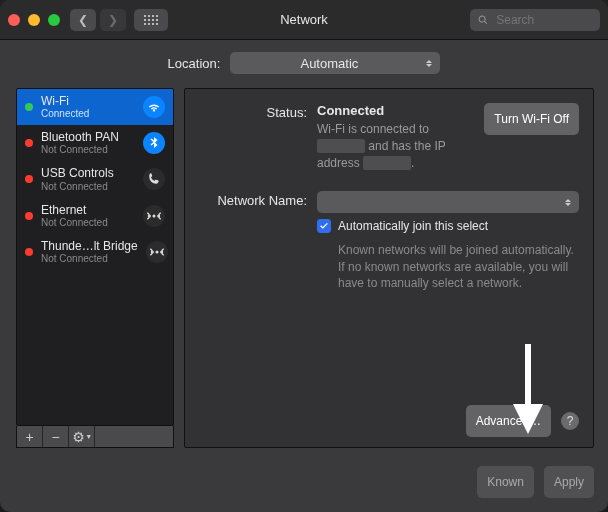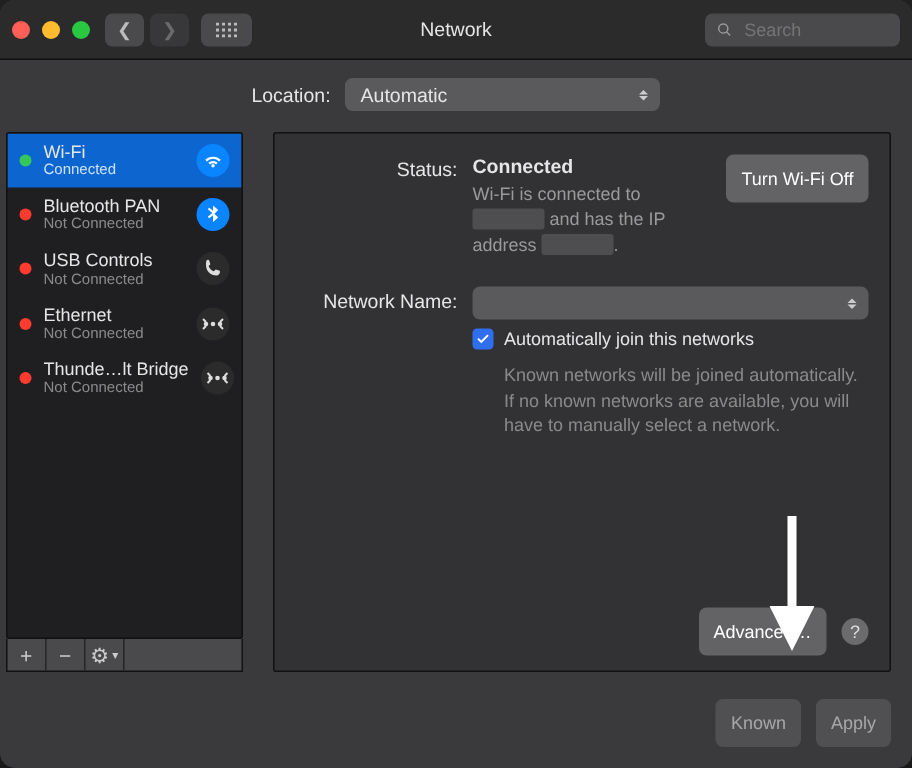--- a/index.html
+++ b/index.html
@@ -33,27 +33,27 @@
   .navbtns{display:flex;gap:4px;margin-right:8px;}
   .sqbtn{height:22px;min-width:26px;border-radius:5px;background:var(--btn-dark);display:flex;align-items:center;justify-content:center;color:#bbb;font-size:12px;}
   .sqbtn.dis{opacity:.45}
   .title{position:absolute;left:50%;transform:translateX(-50%);font-size:13px;color:var(--text);}
   .search{margin-left:auto;display:flex;align-items:center;gap:6px;background:var(--btn-dark);border-radius:5px;height:22px;padding:0 8px;width:130px;}
   .search input{background:none;border:0;outline:0;color:var(--text);font-size:12px;width:100%;}
   .search svg{width:12px;height:12px;fill:#999}
   
   .locrow{display:flex;align-items:center;justify-content:center;gap:10px;padding:12px 0 8px;}
   .locrow label{font-size:13px;color:var(--text);}
-  .popup{height:22px;background:var(--btn);border-radius:5px;display:flex;align-items:center;padding:0 22px 0 10px;font-size:13px;color:var(--text);position:relative;min-width:0;}
+  .popup{height:22px;background:var(--btn);border-radius:5px;display:flex;align-items:center;padding:0 22px 0 10px;font-size:13px;color:var(--text);position:relative;min-width:0;justify-content:center;}
   .popup .arrows{position:absolute;right:4px;top:0;bottom:0;width:14px;display:flex;flex-direction:column;align-items:center;justify-content:center;gap:1px;}
   .popup .arrows span{width:0;height:0;border-left:3px solid transparent;border-right:3px solid transparent;}
   .popup .arrows .up{border-bottom:3px solid #ccc}
   .popup .arrows .dn{border-top:3px solid #ccc}
   
-  .body{flex:1;display:flex;gap:20px;padding:6px 14px 10px 4px}
+  .body{flex:1;display:flex;gap:10px;padding:6px 14px 10px 16px}
   .sidebar{width:158px;display:flex;flex-direction:column;}
   .list{flex:1;background:var(--sidebar);border:1px solid #111;border-radius:2px;overflow:hidden;}
   .item{display:flex;align-items:center;gap:8px;padding:6px 8px;}
   .item.sel{background:var(--sidebar-sel);}
   .dot{width:8px;height:8px;border-radius:50%;flex:none}
   .dot.g{background:var(--green)}.dot.r{background:var(--red)}
   .ittxt{flex:1;line-height:1.1}
   .itname{font-size:12px;color:var(--text);white-space:nowrap;overflow:hidden;text-overflow:ellipsis;}
   .itstat{font-size:10px;color:var(--text-muted);}
   .item.sel .itstat{color:#cde2ff}
@@ -245,21 +245,21 @@
 
       <div class="row">
           <div class="lab"></div>
           <div class="val">
         <label class="chk on">
           <span class="box">
                 <svg viewBox="0 0 12 12">
                   <path d="M4.6 9.4L1.4 6.2l1.1-1.1 2.1 2.1 4.9-4.9 1.1 1.1z"></path>
                 </svg>
               </span>
-          <span>Automatically join this networks</span>
+          <span>Automatically join this select</span>
         </label>
       </div>
         </div>
 
       <div class="row">
           <div class="lab"></div>
           <div class="val">
         <div class="hint" style="margin-left:21px">Known networks will be joined automatically. If no known networks are available, you will have to manually select a network.</div>
       </div>
         </div>

